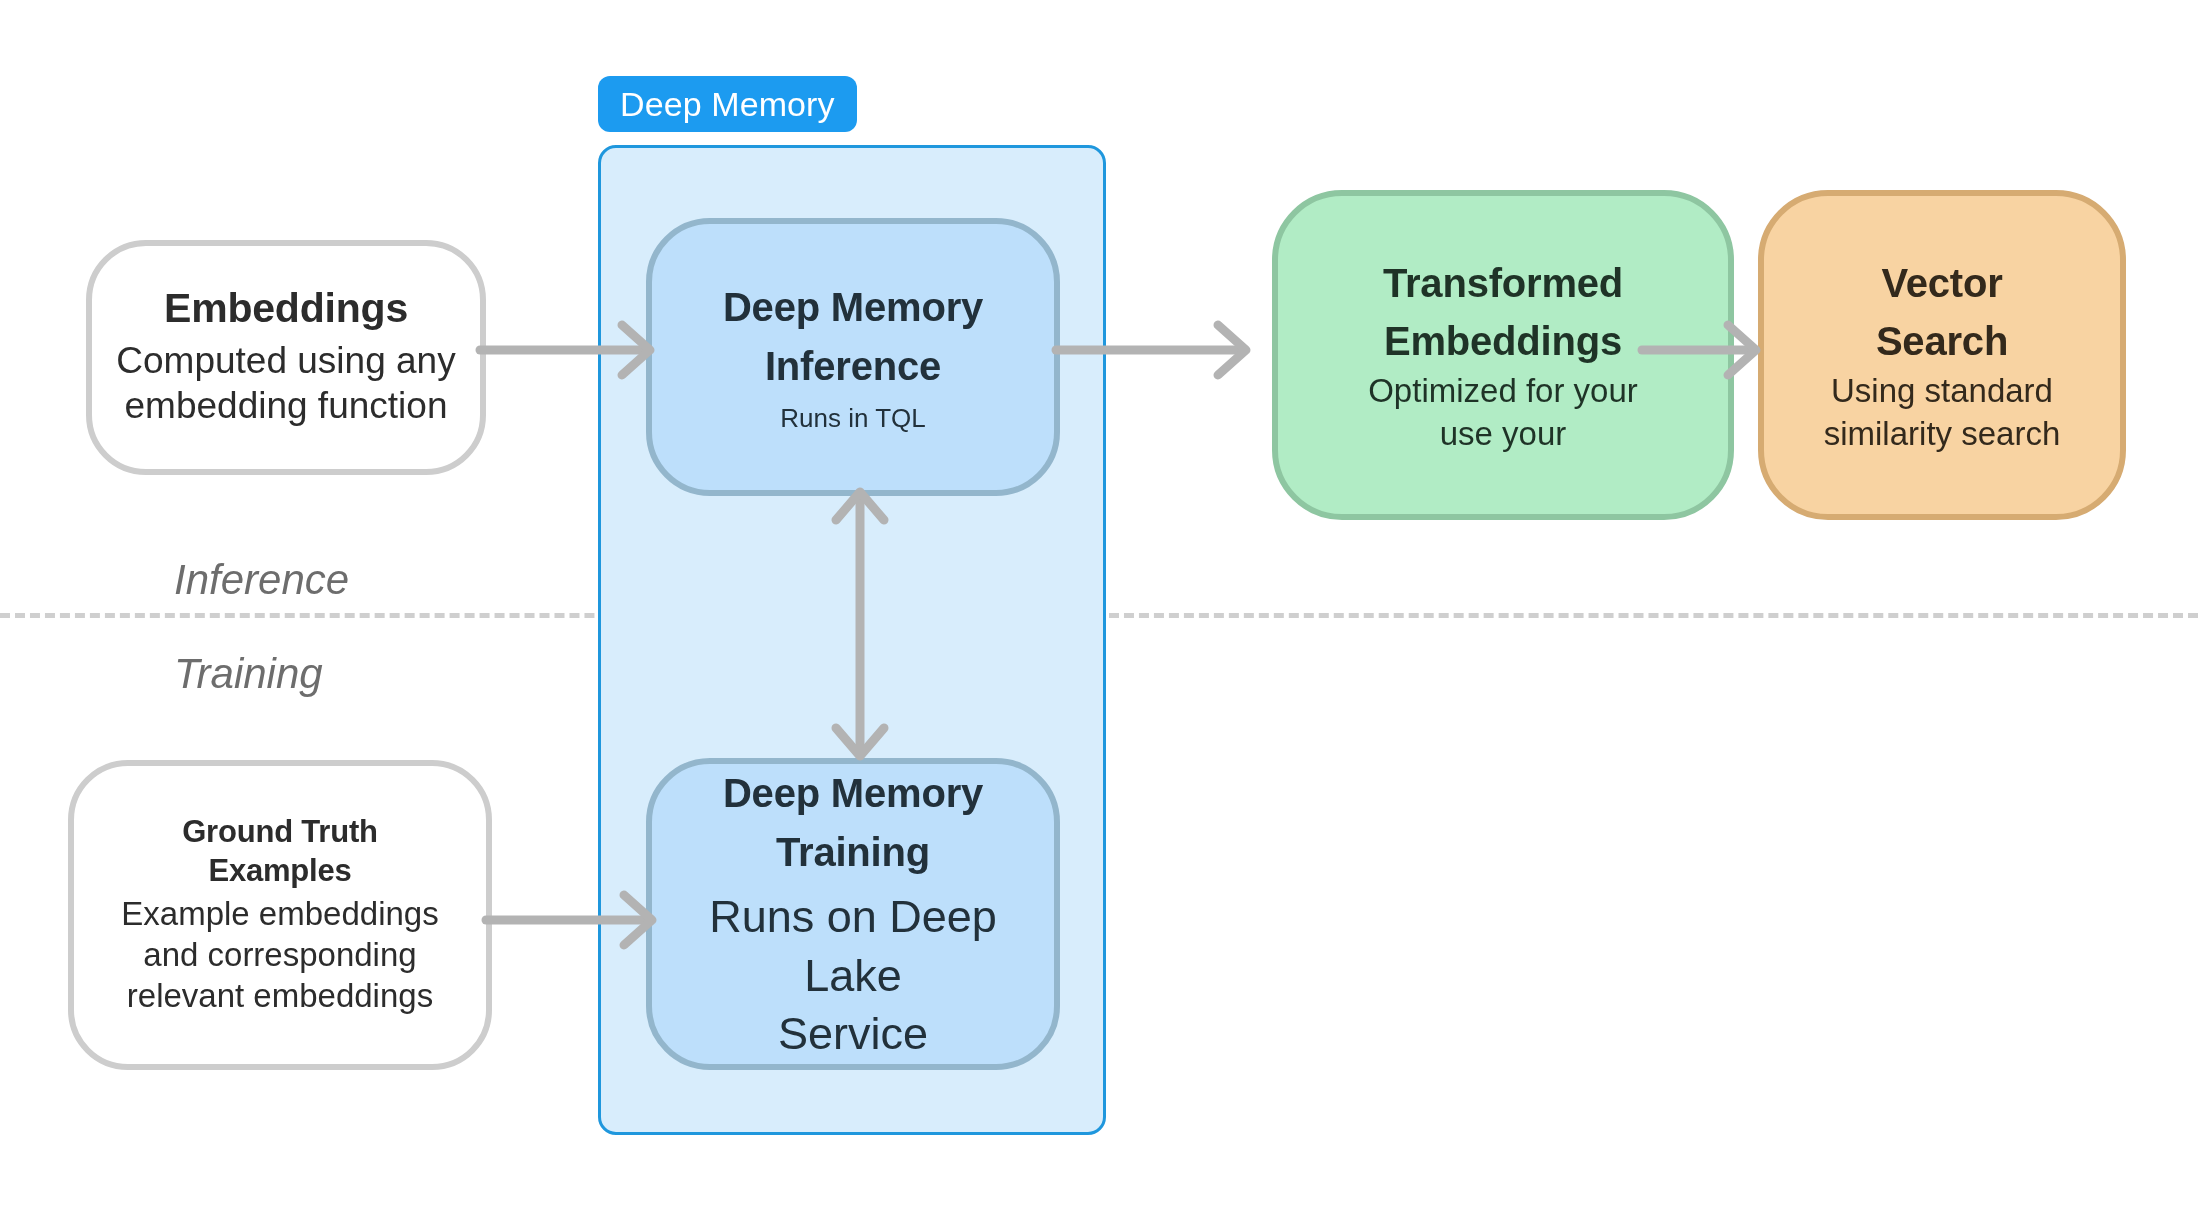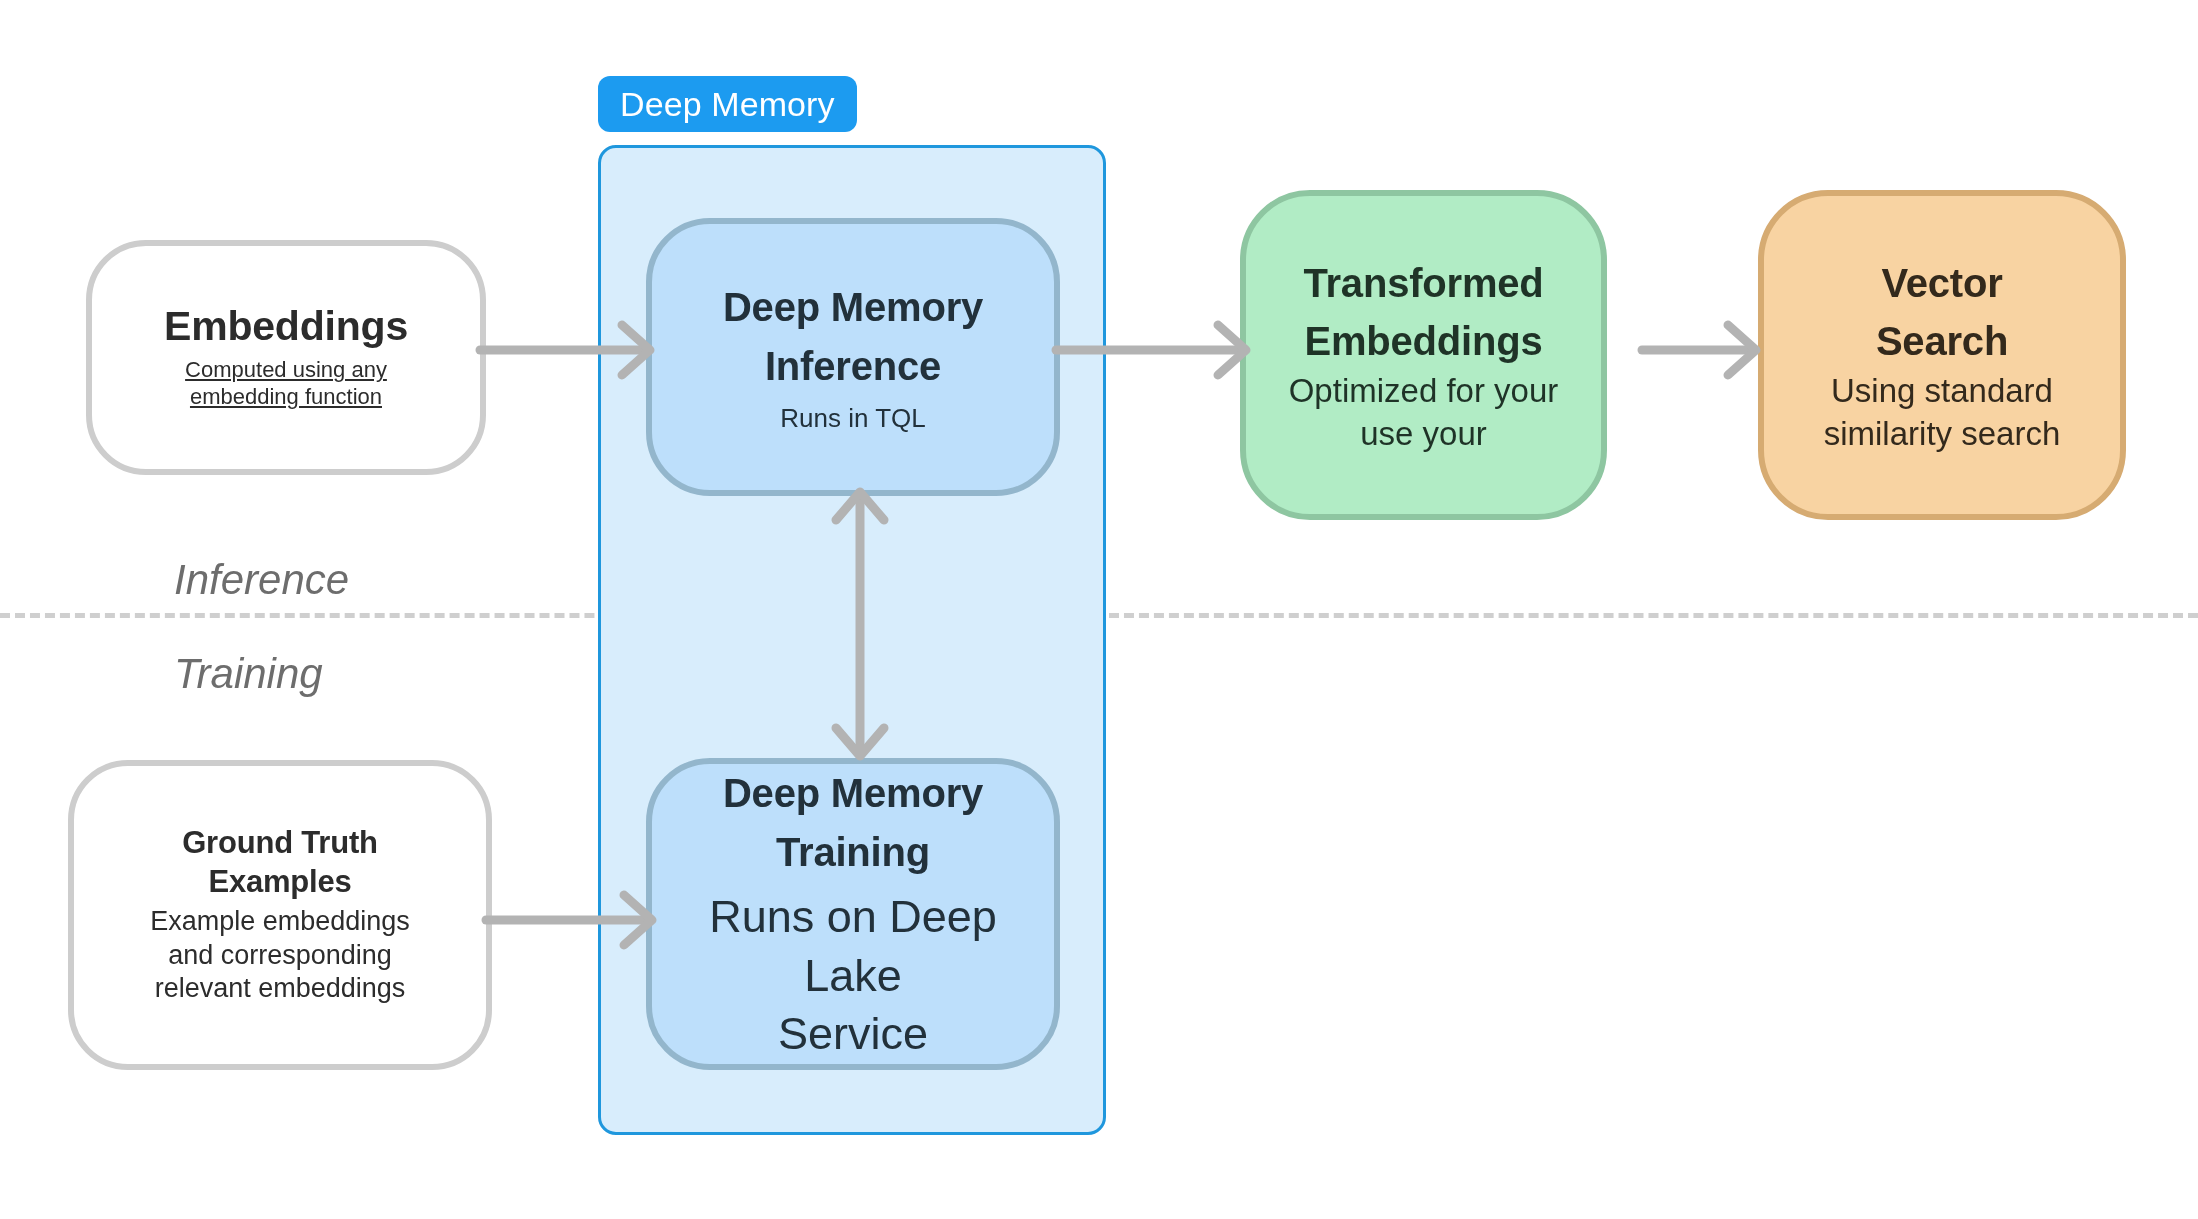--- a/index.html
+++ b/index.html
@@ -99,28 +99,28 @@
     border: 6px solid #d6ab72;
     border-radius: 70px;
     color: #33291c;
   }
 
   
   #node-embeddings    { left: 86px;  top: 240px;  width: 400px; height: 235px; }
   #node-groundtruth   { left: 68px;  top: 760px;  width: 424px; height: 310px; }
   #node-inference     { left: 646px; top: 218px;  width: 414px; height: 278px; }
   #node-training      { left: 646px; top: 758px;  width: 414px; height: 312px; }
-  #node-transformed   { left: 1240px; top: 190px; width: 367px; height: 330px; }
+  #node-transformed   { left: 1272px; top: 190px; width: 462px; height: 330px; }
   #node-vectorsearch  { left: 1758px; top: 190px; width: 368px; height: 330px; }
 
   #node-embeddings .title    { font-size: 41px; line-height: 1.12; margin-bottom: 6px; }
-  #node-embeddings .sub      { font-size: 22px; line-height: 1.24; text-decoration: underline; }
+  #node-embeddings .sub      { font-size: 37px; line-height: 1.24; }
 
   #node-groundtruth .title   { font-size: 31px; line-height: 1.24; margin-bottom: 4px; }
-  #node-groundtruth .sub     { font-size: 27px; line-height: 1.24; }
+  #node-groundtruth .sub     { font-size: 33px; line-height: 1.24; }
 
   #node-inference .title     { font-size: 40px; line-height: 1.48; }
   #node-inference .sub       { font-size: 26px; line-height: 1.3; margin-top: 6px; }
 
   #node-training .title      { font-size: 40px; line-height: 1.48; }
   #node-training .sub        { font-size: 45px; line-height: 1.3; margin-top: 6px; }
 
   #node-transformed .title   { font-size: 40px; line-height: 1.45; }
   #node-transformed .sub     { font-size: 33px; line-height: 1.3; }
 

